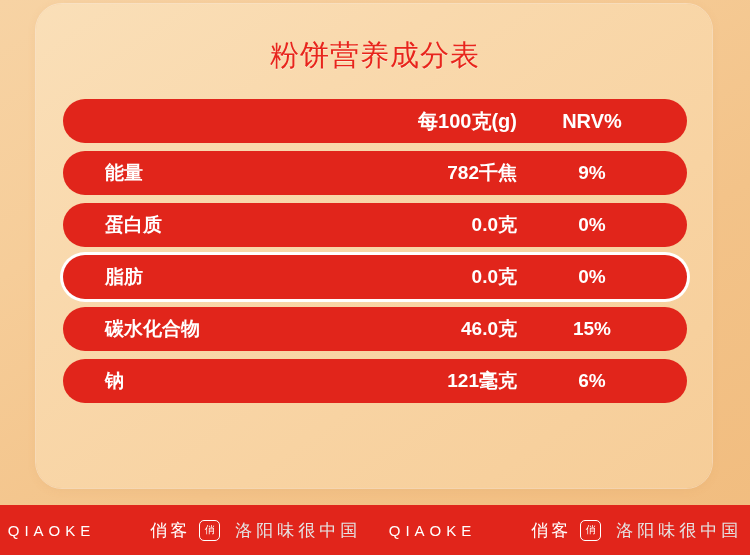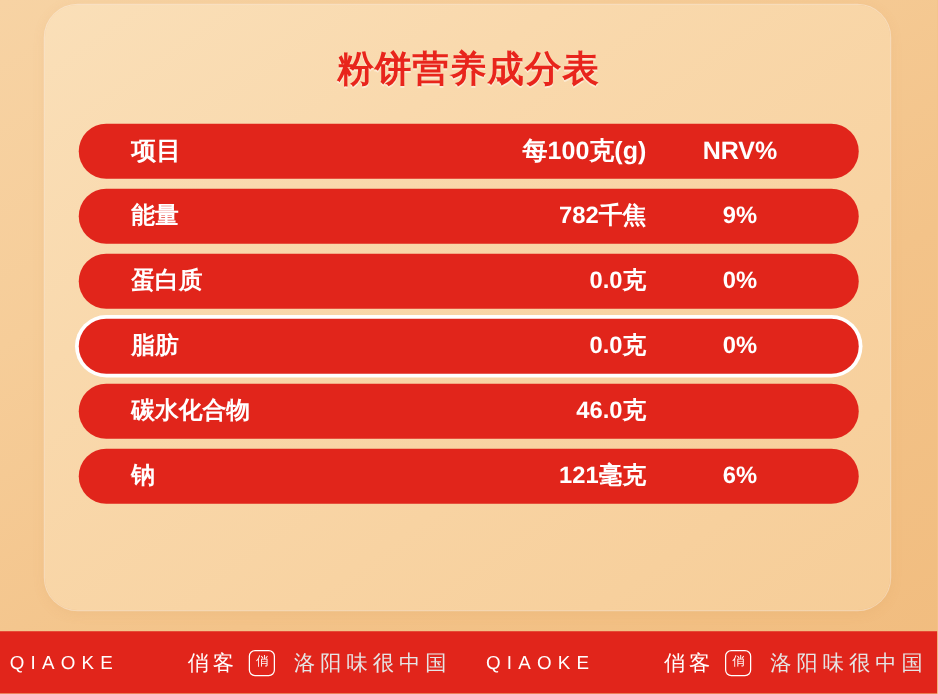--- a/index.html
+++ b/index.html
@@ -37,21 +37,21 @@
   }
 
   
   #title {
     position: absolute;
     left: 0;
     top: 36px;
     width: 750px;
     text-align: center;
     font-size: 29px;
-    font-weight: bold;
+    font-weight: normal;
     letter-spacing: 1px;
     color: #e8251c;
     text-shadow: 0 1px 0 rgba(255,255,255,0.45);
   }
 
   
   #table {
     position: absolute;
     left: 63px;
     top: 99px;
@@ -159,21 +159,20 @@
 
 <div id="page">
 
   <div id="card"></div>
 
   <div id="title">粉饼营养成分表</div>
 
   <div id="table">
 
     <div class="row header">
-      <div class="cell c-item">项目</div>
       <div class="cell c-value">每100克(g)</div>
       <div class="cell c-nrv">NRV%</div>
     </div>
 
     <div class="row">
       <div class="cell c-item">能量</div>
       <div class="cell c-value">782千焦</div>
       <div class="cell c-nrv">9%</div>
     </div>
 
@@ -185,20 +184,21 @@
 
     <div class="row highlight">
       <div class="cell c-item">脂肪</div>
       <div class="cell c-value">0.0克</div>
       <div class="cell c-nrv">0%</div>
     </div>
 
     <div class="row">
       <div class="cell c-item">碳水化合物</div>
       <div class="cell c-value">46.0克</div>
+      <div class="cell c-nrv">15%</div>
     </div>
 
     <div class="row">
       <div class="cell c-item">钠</div>
       <div class="cell c-value">121毫克</div>
       <div class="cell c-nrv">6%</div>
     </div>
 
   </div>
 

